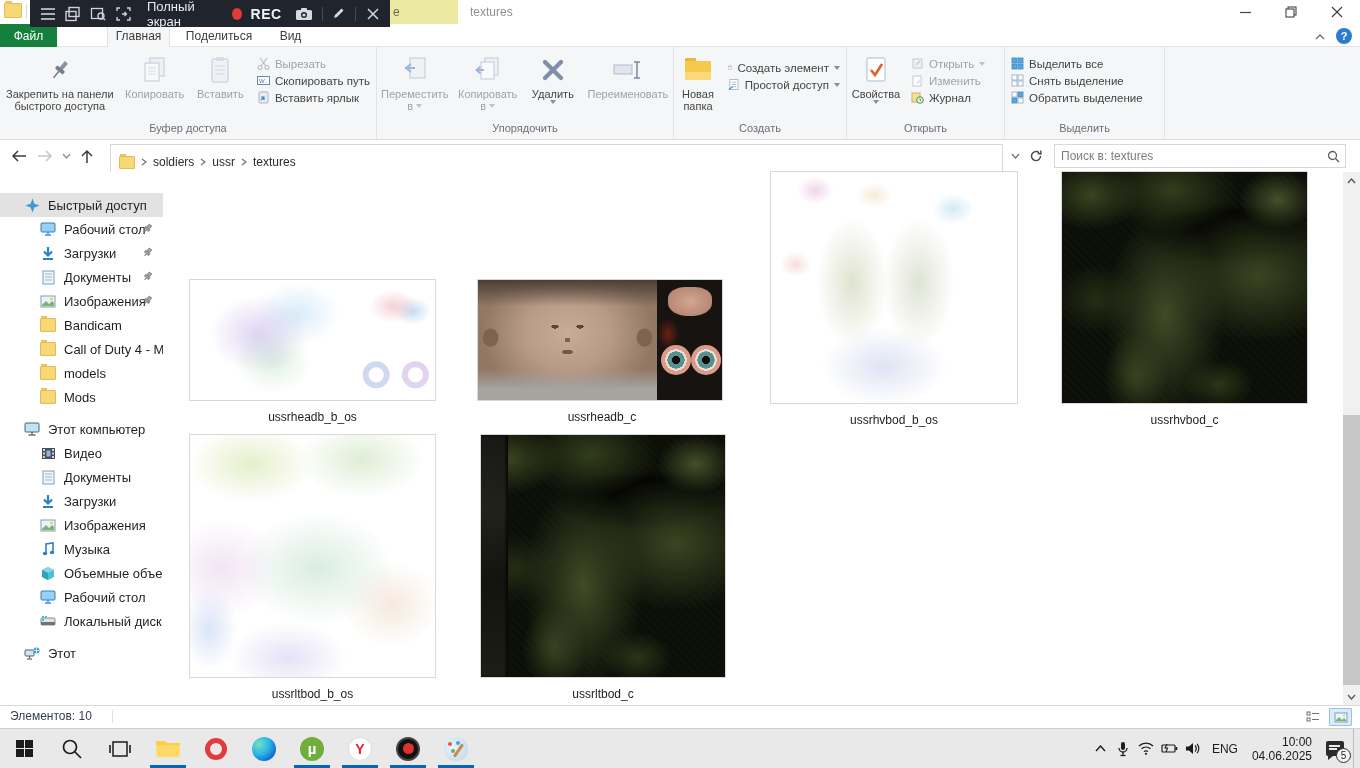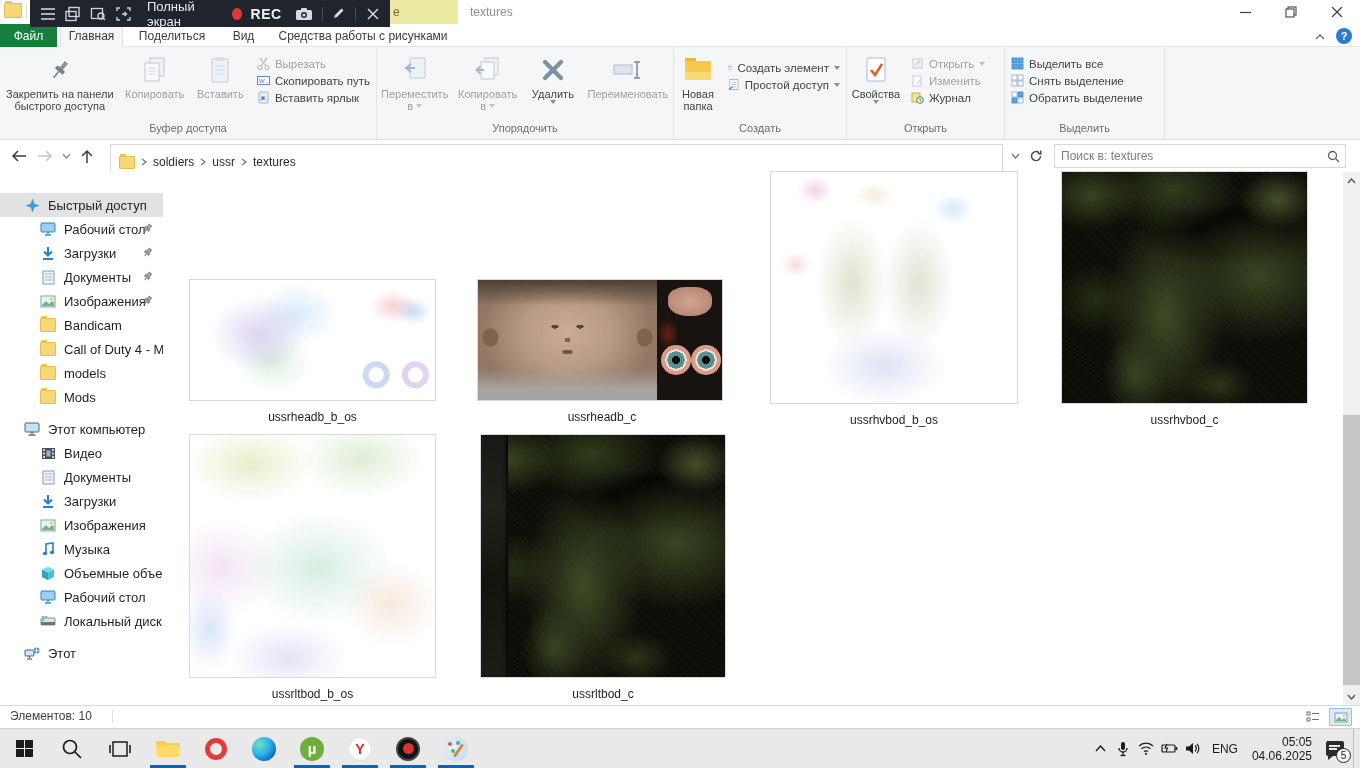--- a/index.html
+++ b/index.html
@@ -19,21 +19,21 @@
   .rec-dot{width:12px;height:12px;border-radius:50%;background:#e03a34;}
   .bb-rec{color:#f2f3f5;font-size:14px;font-weight:bold;letter-spacing:.5px;margin-right:4px;}
   .ctx-yellow{position:absolute;left:390px;top:0;width:68px;height:24px;background:#ece9a2;color:#6b6a4a;font-size:12px;line-height:24px;padding-left:3px;box-sizing:border-box;z-index:5;}
   .win-title{position:absolute;left:470px;top:0;height:24px;line-height:24px;font-size:12px;color:#8f9195;}
   .win-controls{position:absolute;right:0;top:0;height:24px;display:flex;}
   .wc{width:46px;height:24px;display:flex;align-items:center;justify-content:center;}
 
   
   .tabrow{position:absolute;left:0;top:24px;width:1360px;height:23px;background:#fff;border-bottom:1px solid #e4e5e6;box-sizing:border-box;}
   .tab-file{position:absolute;left:0;top:0;width:57px;height:23px;background:#15803d;color:#fff;font-size:12px;display:flex;align-items:center;justify-content:center;}
-  .tab{position:absolute;top:0;height:23px;font-size:12px;color:#3c3c3c;display:flex;align-items:center;justify-content:center;}
+  .tab{position:absolute;top:0;height:23px;font-size:12px;color:#3c3c3c;display:flex;align-items:center;justify-content:center;margin-left:47px;}
   .tab.active{background:#f5f6f7;border:1px solid #e1e2e3;border-bottom:none;box-sizing:border-box;}
   .tab-right{position:absolute;right:8px;top:0;height:23px;display:flex;align-items:center;gap:10px;}
   .help-circ{width:16px;height:16px;border-radius:50%;background:#2b7bd0;color:#fff;font-size:11px;font-weight:bold;display:flex;align-items:center;justify-content:center;}
 
   
   .ribbon{position:absolute;left:0;top:47px;width:1360px;height:93px;background:#f5f6f7;border-bottom:1px solid #dcdddf;box-sizing:border-box;display:flex;}
   .rgroup{height:100%;border-right:1px solid #e2e3e4;box-sizing:border-box;display:flex;flex-direction:column;}
   .rg-body{flex:1;display:flex;align-items:flex-start;padding-top:4px;}
   .rg-label{height:17px;text-align:center;font-size:11px;color:#6d6f72;}
   .bigbtn{display:flex;flex-direction:column;align-items:center;justify-content:flex-start;padding:3px 4px;height:62px;}
@@ -270,21 +270,20 @@
           </svg>
       </span>
     </div>
   </div>
 
   <div class="tabrow">
     <div class="tab-file">Файл</div>
     <div class="tab active" style="left:60px;width:63px;">Главная</div>
     <div class="tab" style="left:128px;width:88px;">Поделиться</div>
     <div class="tab" style="left:221px;width:45px;">Вид</div>
-    <div class="tab" style="left:268px;width:190px;">Средства работы с рисунками</div>
     <div class="tab-right">
       <span>
         <svg width="12" height="8" viewBox="0 0 12 8">
             <polyline points="2,6 6,2 10,6" fill="none" stroke="#6a6d71" stroke-width="1.4"></polyline>
           </svg>
       </span>
       <span class="help-circ">?</span>
     </div>
   </div>
 
@@ -1002,21 +1001,21 @@
           </svg>
       </span>
       <span class="tray-ic">
         <svg width="15" height="13" viewBox="0 0 15 13">
             <path d="M1 4.5 h3 L8 1 v11 L4 8.5 h-3 Z" fill="#1c1c1c"></path>
             <path d="M10 3.5 a4.5 4.5 0 0 1 0 6 M12 1.8 a7 7 0 0 1 0 9.4" fill="none" stroke="#1c1c1c" stroke-width="1.2"></path>
           </svg>
       </span>
       <span class="tb-lang">ENG</span>
       <span class="tb-clock">
-        <div>05:05</div>
+        <div>10:00</div>
         <div>04.06.2025</div>
       </span>
       <span class="notif">
         <span class="bubble">
             <i style="top:4px;width:11px;"></i>
             <i style="top:7px;width:8px;"></i>
           </span>
         <span class="badge">5</span>
       </span>
     </div>

